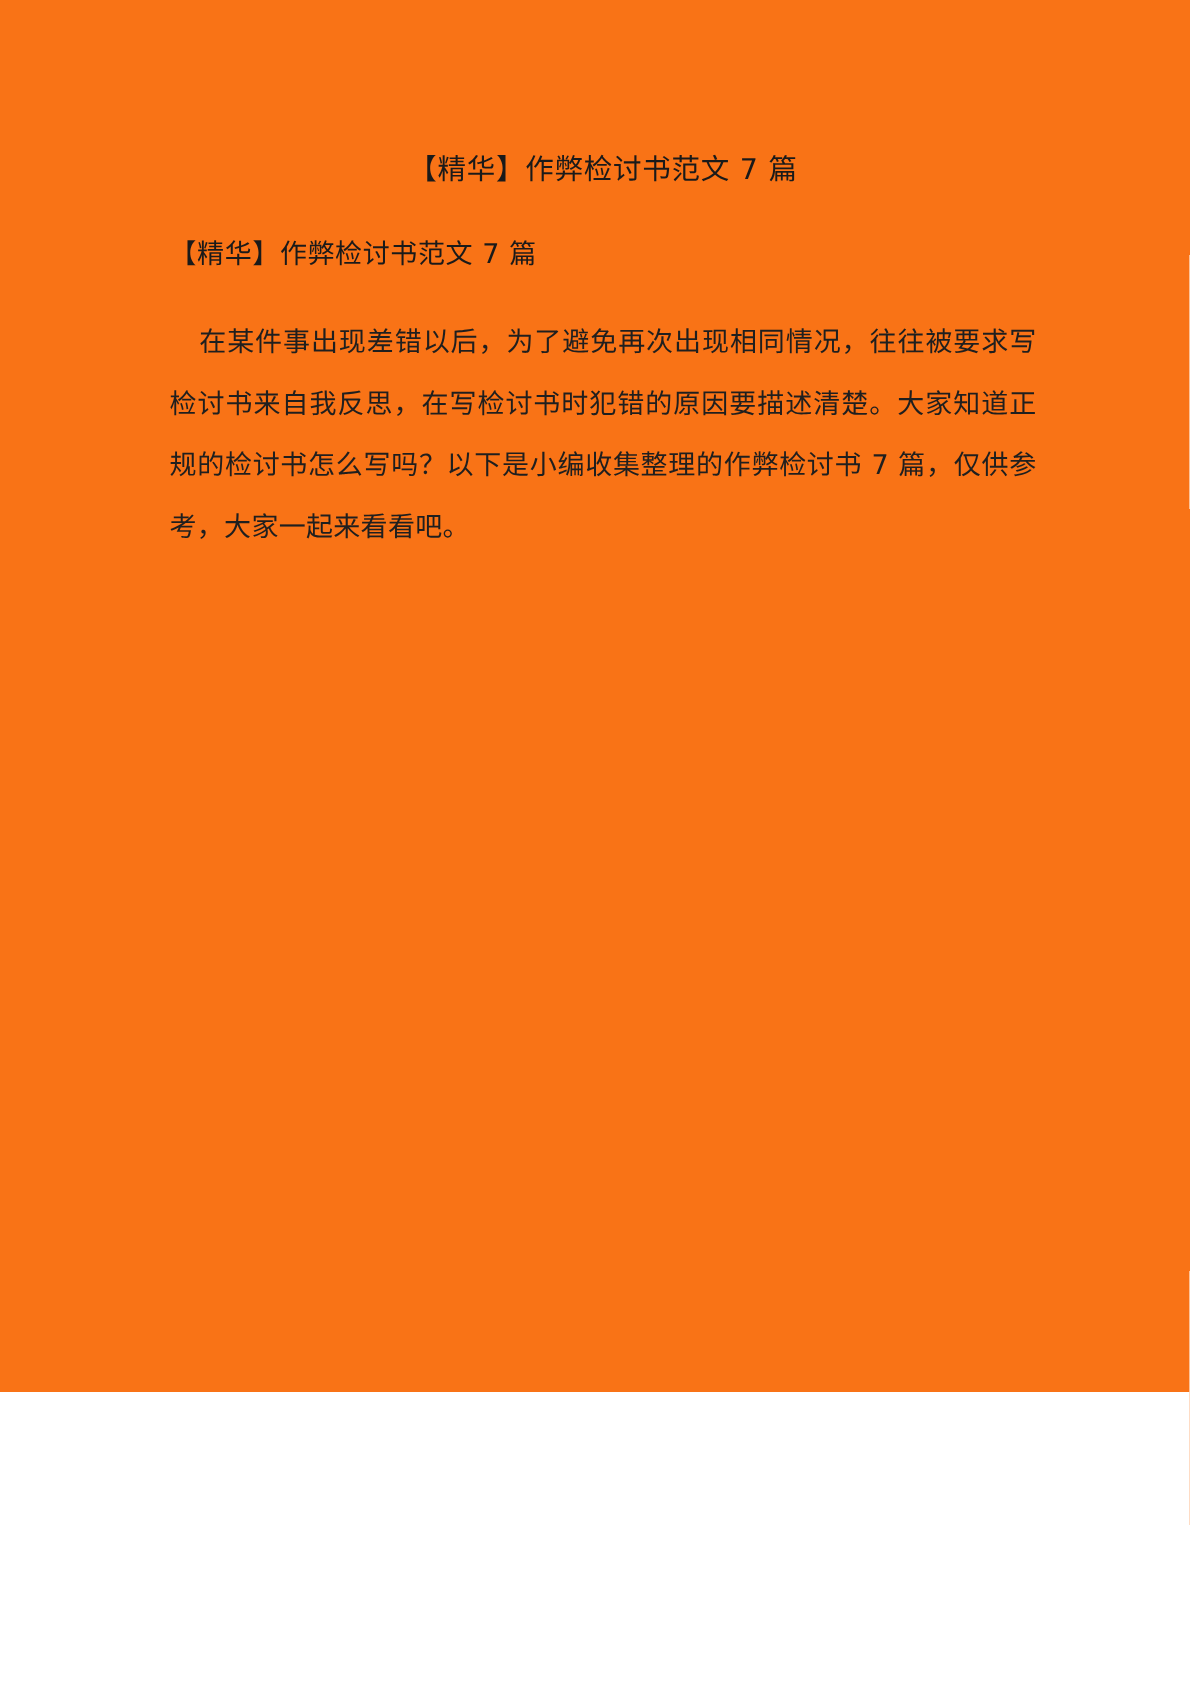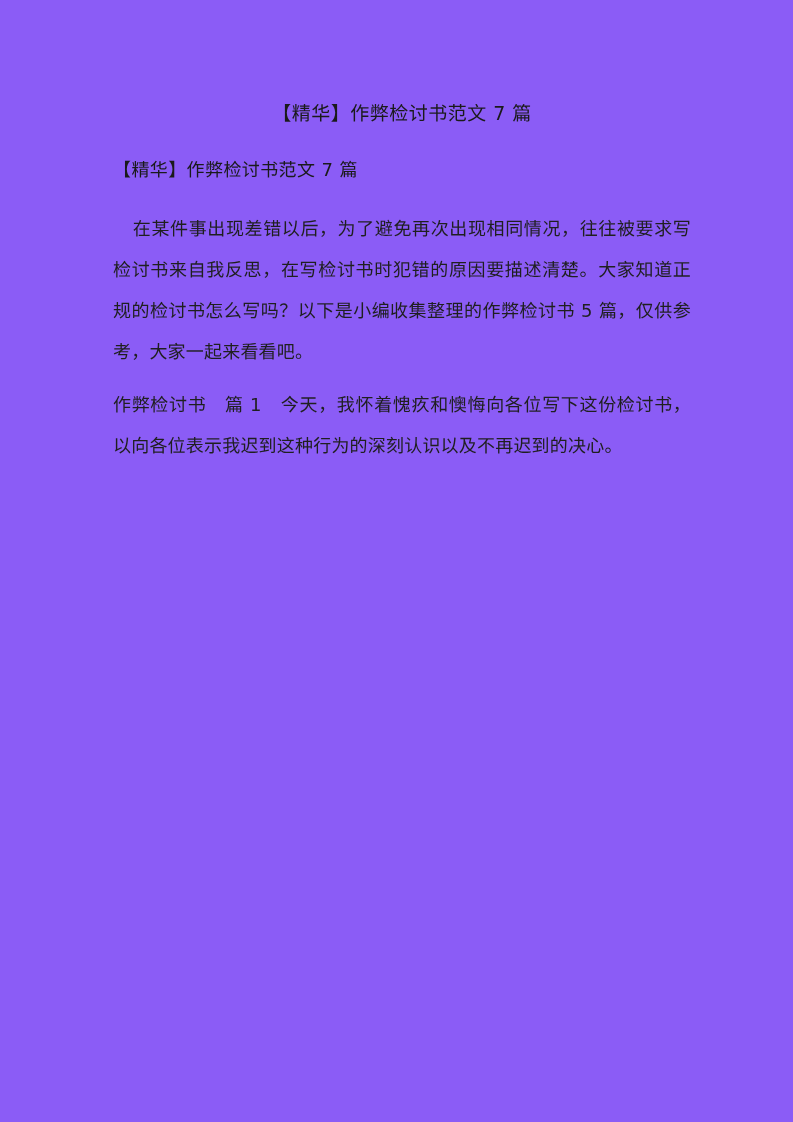--- a/index.html
+++ b/index.html
@@ -13,24 +13,24 @@
     height: 1122px;
     overflow: hidden;
     font-family: "DejaVu Sans", "Liberation Sans", sans-serif;
     color: #000000;
     -webkit-font-smoothing: antialiased;
   }
 
   .page {
     position: relative;
     width: 793px;
-    height: 1122px;
+    height: 928px;
     box-sizing: border-box;
     padding: 13px;
-    background: #8b5cf6;
+    background: #f97316;
   }
 
   .content {
     position: absolute;
     left: 113px;
     top: 96px;
     width: 578px;
   }
 
   .doc-title {
@@ -83,21 +83,20 @@
 </head>
 <body>
 
 <div class="page">
   <div class="content">
 
     <h1 class="doc-title">【精华】作弊检讨书范文 7 篇</h1>
 
     <div class="subtitle">【精华】作弊检讨书范文 7 篇</div>
 
-    <p class="body-par indent">在某件事出现差错以后，为了避免再次出现相同情况，往往被要求写检讨书来自我反思，在写检讨书时犯错的原因要描述清楚。大家知道正规的检讨书怎么写吗？以下是小编收集整理的作弊检讨书 5 篇，仅供参考，大家一起来看看吧。</p>
+    <p class="body-par indent">在某件事出现差错以后，为了避免再次出现相同情况，往往被要求写检讨书来自我反思，在写检讨书时犯错的原因要描述清楚。大家知道正规的检讨书怎么写吗？以下是小编收集整理的作弊检讨书 7 篇，仅供参考，大家一起来看看吧。</p>
 
-    <p class="body-par">作弊检讨书　篇 1　今天，我怀着愧疚和懊悔向各位写下这份检讨书，以向各位表示我迟到这种行为的深刻认识以及不再迟到的决心。</p>
 
 
 
 
   </div>
 </div>
 
 </body></html>

